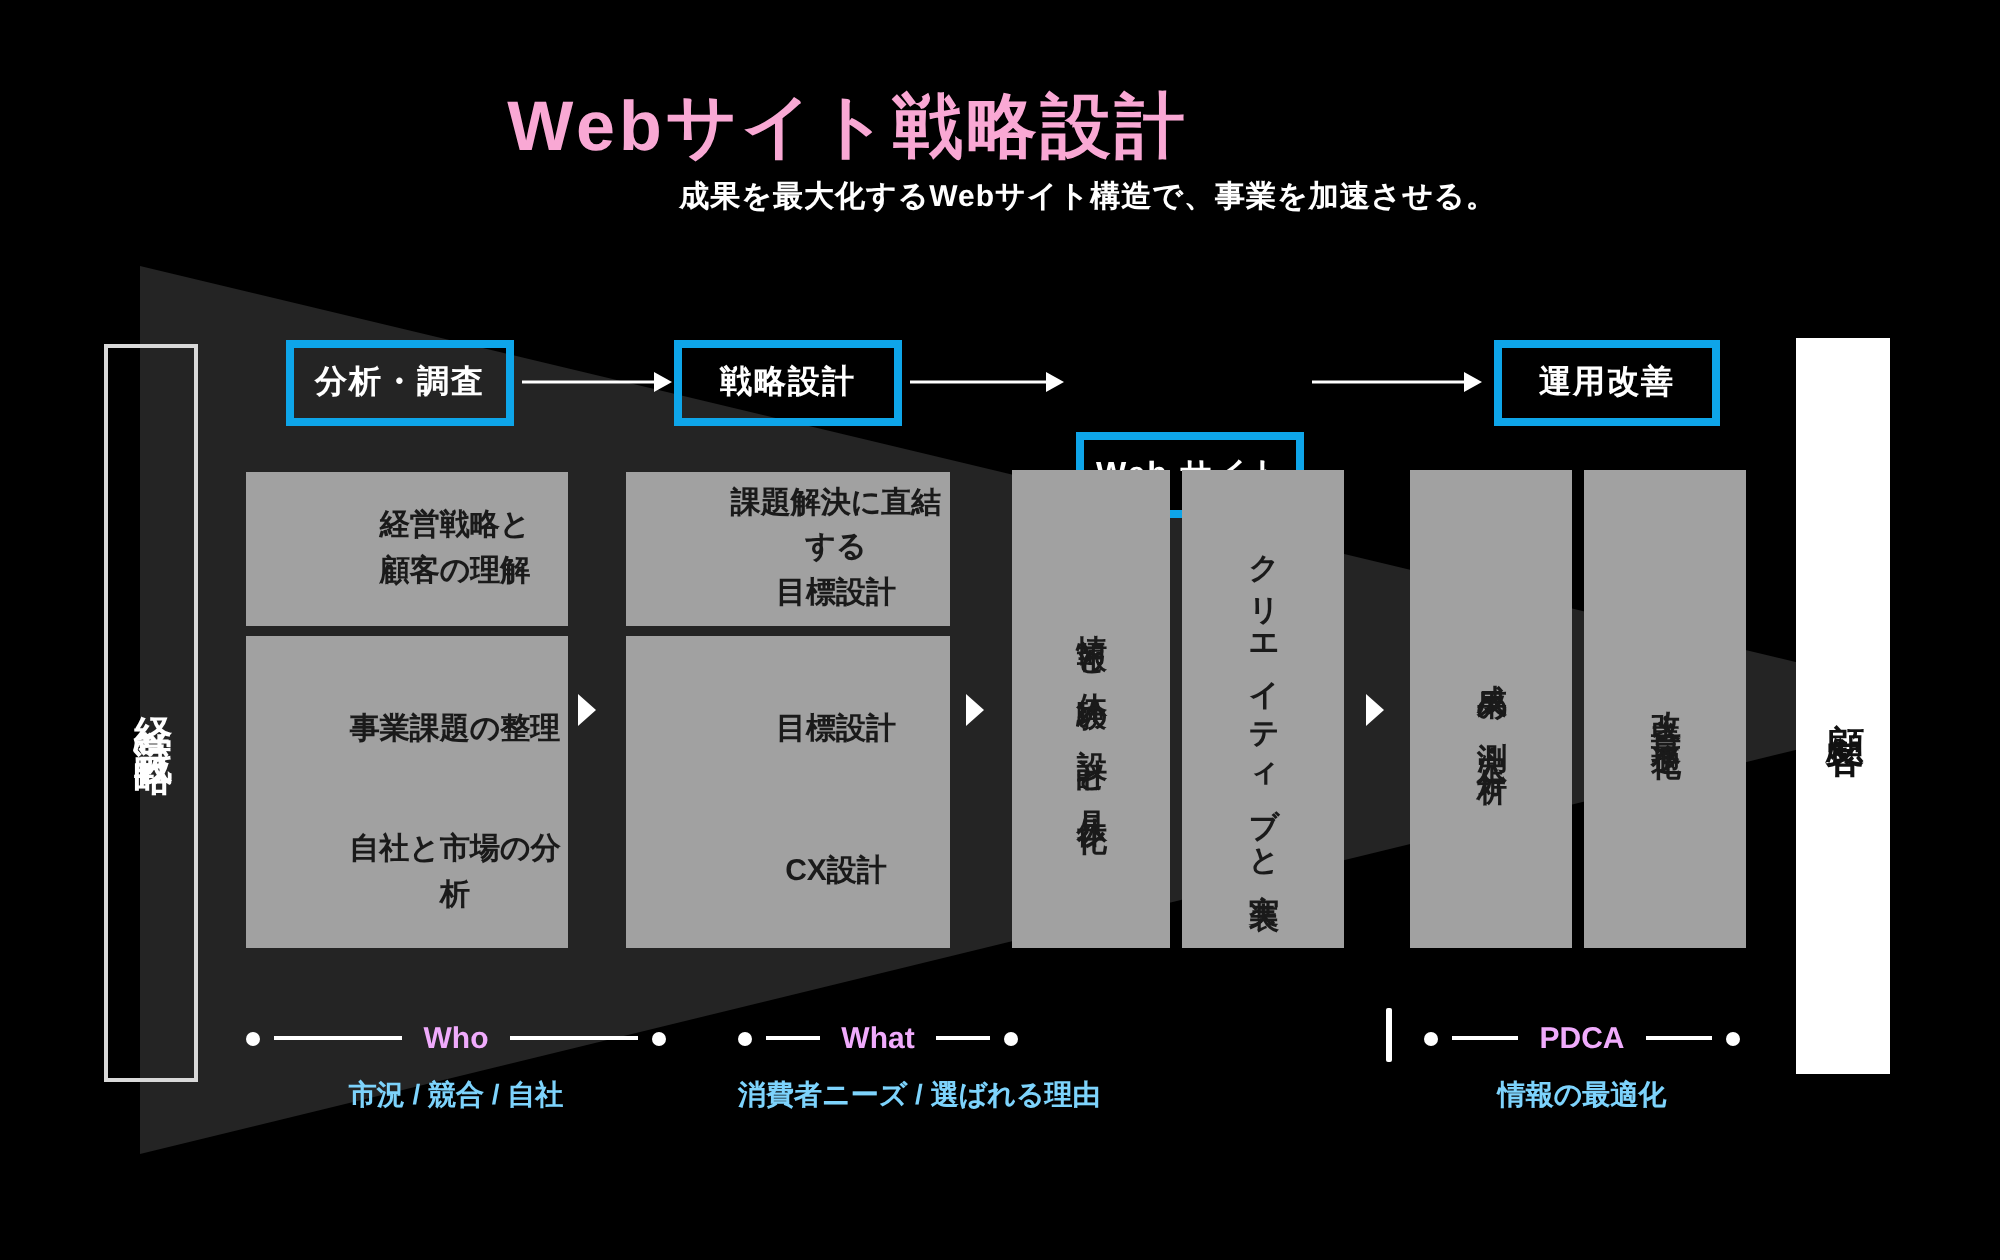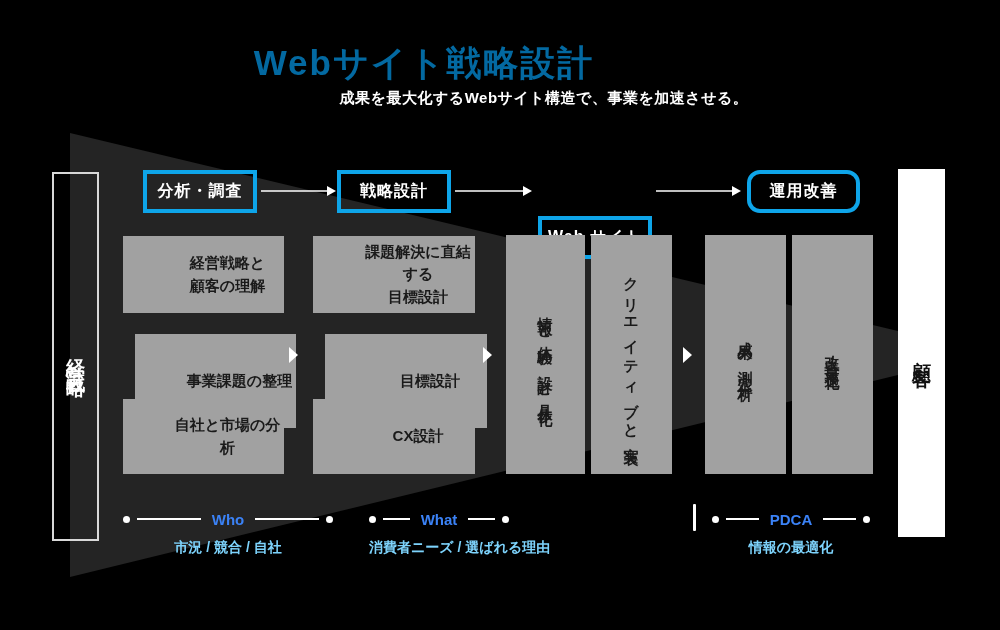--- a/index.html
+++ b/index.html
@@ -2,21 +2,21 @@
 <html><head>
 <meta charset="utf-8">
 <style>
   html,body{margin:0;padding:0;background:#000;}
   .stage{
     position:relative;width:1000px;height:630px;background:#000000;
     overflow:hidden;font-family:"Liberation Sans",sans-serif;
   }
   .title{
     position:absolute;top:40px;left:0;width:848px;text-align:center;
-    color:#0369a1;font-size:35px;font-weight:600;letter-spacing:2px;
+    color:#f9a8d4;font-size:35px;font-weight:600;letter-spacing:2px;
   }
   .subtitle{
     position:absolute;top:89px;left:0;width:1000px;text-align:center;
     color:#fff;font-size:15px;font-weight:600;letter-spacing:0.5px;padding-left:44px;
   }
   .funnel-svg{position:absolute;left:0;top:0;}
   
   .rail{
     position:absolute;display:flex;align-items:center;justify-content:center;
     box-sizing:border-box;
@@ -36,36 +36,36 @@
   
   .stage-box{
     position:absolute;top:170px;height:43px;box-sizing:border-box;
     border:4px solid #0ea5e9;background:transparent;color:#fff;
     display:flex;align-items:center;justify-content:center;
     font-size:16px;font-weight:600;letter-spacing:1px;
   }
   .sb1{left:143px;width:114px;}
   .sb2{left:337px;width:114px;}
   .sb3{left:538px;width:114px;margin-top:46px;}
-  .sb4{left:747px;width:113px;border-radius:13px;}
+  .sb4{left:747px;width:113px;}
   .flow-arrow{position:absolute;}
   .fa1{left:261px;top:184px;}
   .fa2{left:455px;top:184px;}
   .fa3{left:656px;top:184px;}
   
   .card{
     position:absolute;background:#a1a1a1;color:#1a1a1a;
     display:flex;align-items:center;justify-content:center;
     font-size:15px;font-weight:600;text-align:center;
     white-space:pre-line;line-height:1.5;box-sizing:border-box;padding-left:48px;
   }
   .c1{left:123px;width:161px;}
   .c2{left:313px;width:162px;}
   .r1{top:236px;height:77px;}
-  .r2{top:334px;height:94px;margin-left:12px;}
+  .r2{top:318px;height:94px;}
   .r3{top:399px;height:75px;}
   .vcard{
     position:absolute;top:235px;height:239px;background:#a1a1a1;color:#1a1a1a;
     display:flex;align-items:center;justify-content:center;box-sizing:border-box;
   }
   .vcard span{
     writing-mode:vertical-rl;text-orientation:upright;
     font-size:15px;font-weight:600;letter-spacing:4px;line-height:1;
   }
   .c3a{left:506px;width:79px;}
@@ -83,21 +83,21 @@
   .sa3{left:683px;top:347px;}
   
   .fgroup{position:absolute;top:510px;}
   .fg1{left:123px;width:210px;}
   .fg2{left:349px;width:140px;margin-left:20px;}
   .fg3{left:523px;width:151px;}
   .fg4{left:712px;width:158px;}
   .span-row{display:flex;align-items:center;gap:7px;height:18px;}
   .dot{width:7px;height:7px;border-radius:50%;background:#fff;flex:0 0 auto;}
   .fline{flex:1;height:2px;background:#fff;}
-  .flabel{color:#3b82f6;font-size:15px;font-weight:700;padding:0 4px;white-space:nowrap;}
+  .flabel{color:#f0abfc;font-size:15px;font-weight:700;padding:0 4px;white-space:nowrap;}
   .fsub{
     margin-top:11px;text-align:center;color:#7dd3fc;font-size:14px;
     font-weight:600;white-space:nowrap;
   }
   .fsep{position:absolute;left:693px;top:504px;width:3px;height:27px;background:#fff;border-radius:1px;}
 </style>
 </head>
 <body>
 
 <div class="stage">

